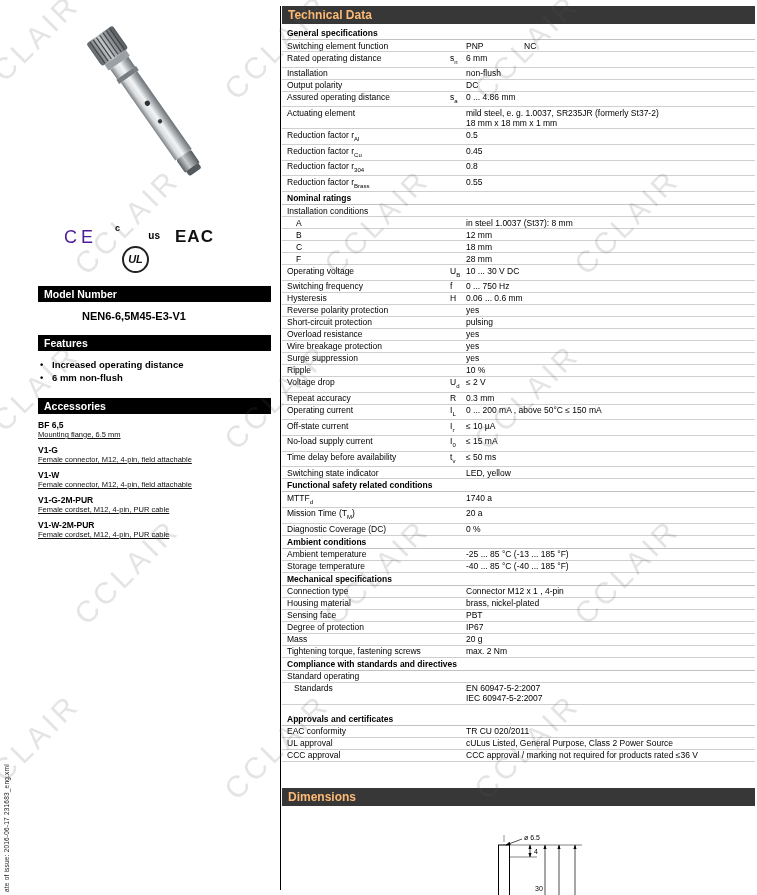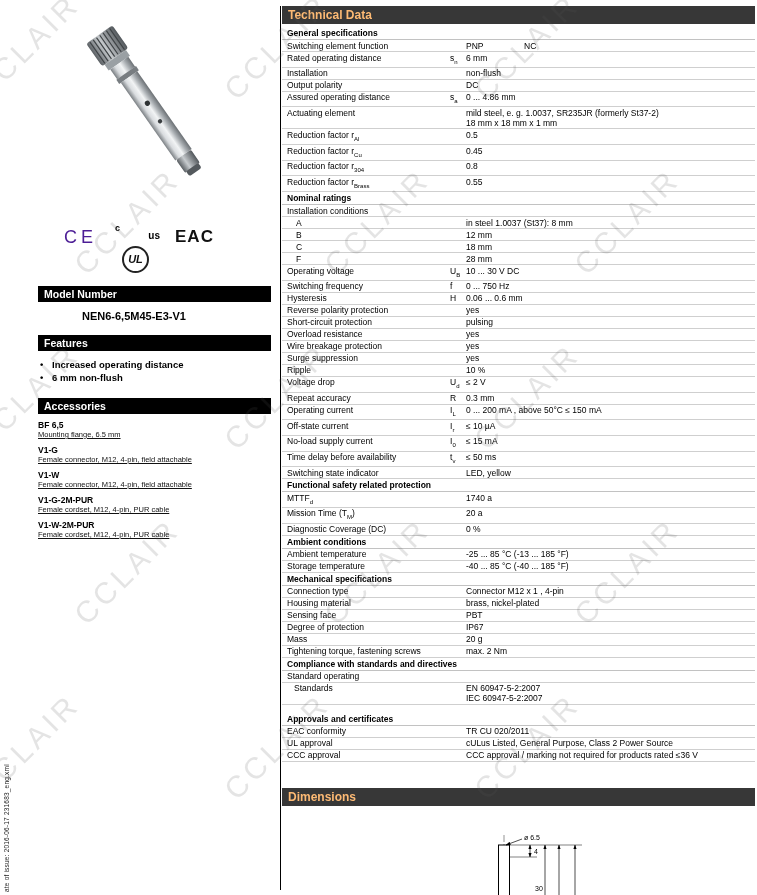--- a/index.html
+++ b/index.html
@@ -317,21 +317,21 @@
             <span class="sym">t<sub>v</sub></span>
             <span class="val">≤ 50 ms</span>
           </div>
           <div class="row">
             <span class="lbl">Switching state indicator</span>
             <span class="sym"></span>
             <span class="val">LED, yellow</span>
           </div>
         </div>
         <div class="sec">
-          <div class="sec-header">Functional safety related protection</div>
+          <div class="sec-header">Functional safety related conditions</div>
           <div class="row">
             <span class="lbl">MTTF<sub>d</sub></span>
             <span class="sym"></span>
             <span class="val">1740 a</span>
           </div>
           <div class="row">
             <span class="lbl">Mission Time (T<sub>M</sub>)</span>
             <span class="sym"></span>
             <span class="val">20 a</span>
           </div>

